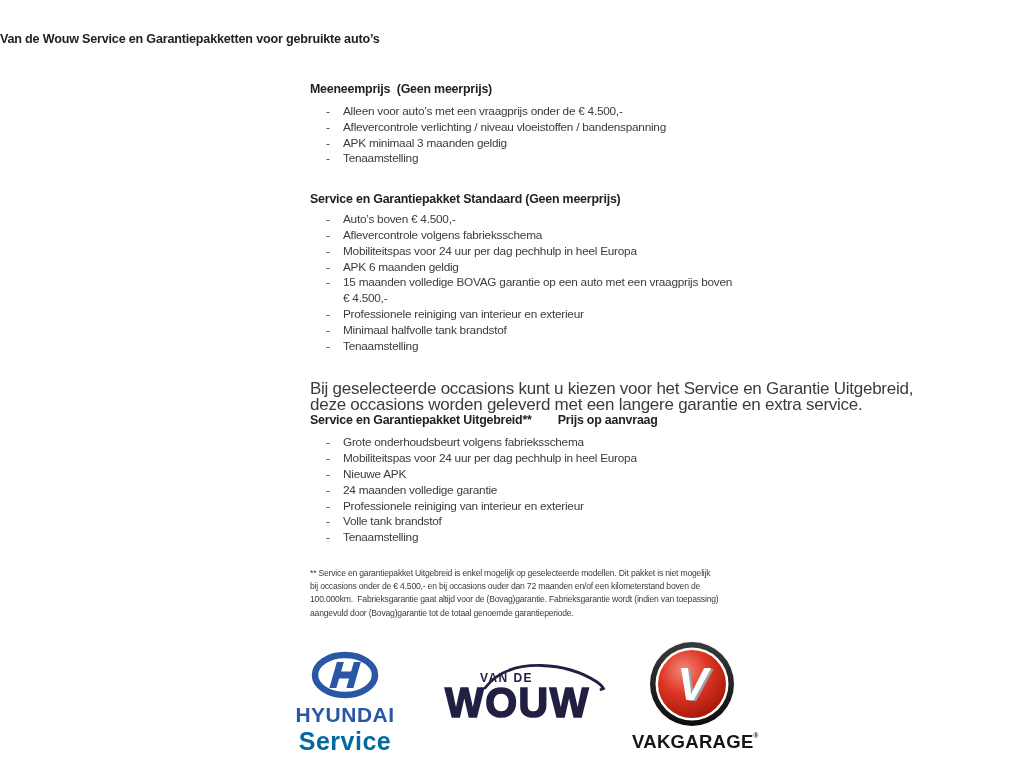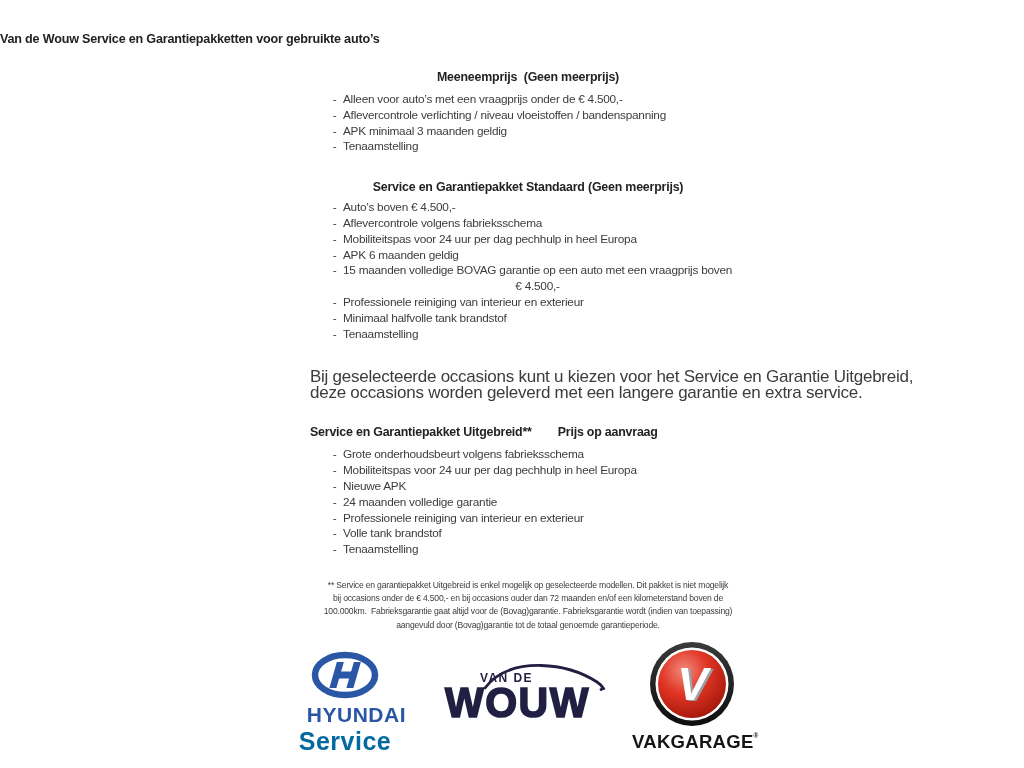--- a/index.html
+++ b/index.html
@@ -17,32 +17,32 @@
     top:32px; left:0; width:1024px;
     text-align:left;
     font-size:12.6px; font-weight:bold;
     letter-spacing:-0.2px;
     color:#222222;
     white-space:pre;
   }
 
   .content {
     position:absolute;
-    left:310px; top:70px; width:436px;text-align:center;
+    left:310px; top:82px; width:436px;
   }
 
   .sec-heading {
     font-size:12.4px; font-weight:bold;
     letter-spacing:-0.2px;
     color:#222222;
     white-space:pre;
   }
   .sec-heading.s2 { margin-top:25px; }
 
-  .h3row { display:flex; gap:26px; margin-top:24px; }
+  .h3row { display:flex; gap:26px; }
 
   ul.bullets { list-style:none; margin-top:8px; }
   ul.bullets.l2 { margin-top:6px; }
   ul.bullets.l3 { margin-top:8px; }
   ul.bullets li {
     display:flex;
     padding-left:16px;
     font-size:11.8px;
     line-height:15.8px;
     letter-spacing:-0.25px;
@@ -73,21 +73,20 @@
   .logo { position:absolute; }
 
   .logo-hyundai { left:284px; top:651px; width:122px; text-align:center; }
   .hyundai-word {
     margin-top:1px;
     font-size:21px; font-weight:bold;
     letter-spacing:0.5px;
     color:#2a57a5;
     line-height:1.05;
     transform:scaleY(0.97);
-    text-align:right;
   }
   .hyundai-service {
     margin-top:2px;
     font-size:25px; font-weight:bold;
     letter-spacing:0.5px;
     color:#0369a1;
     line-height:1.05;
   }
 
   .logo-wouw { left:443px; top:660px; width:168px; height:74px; }

